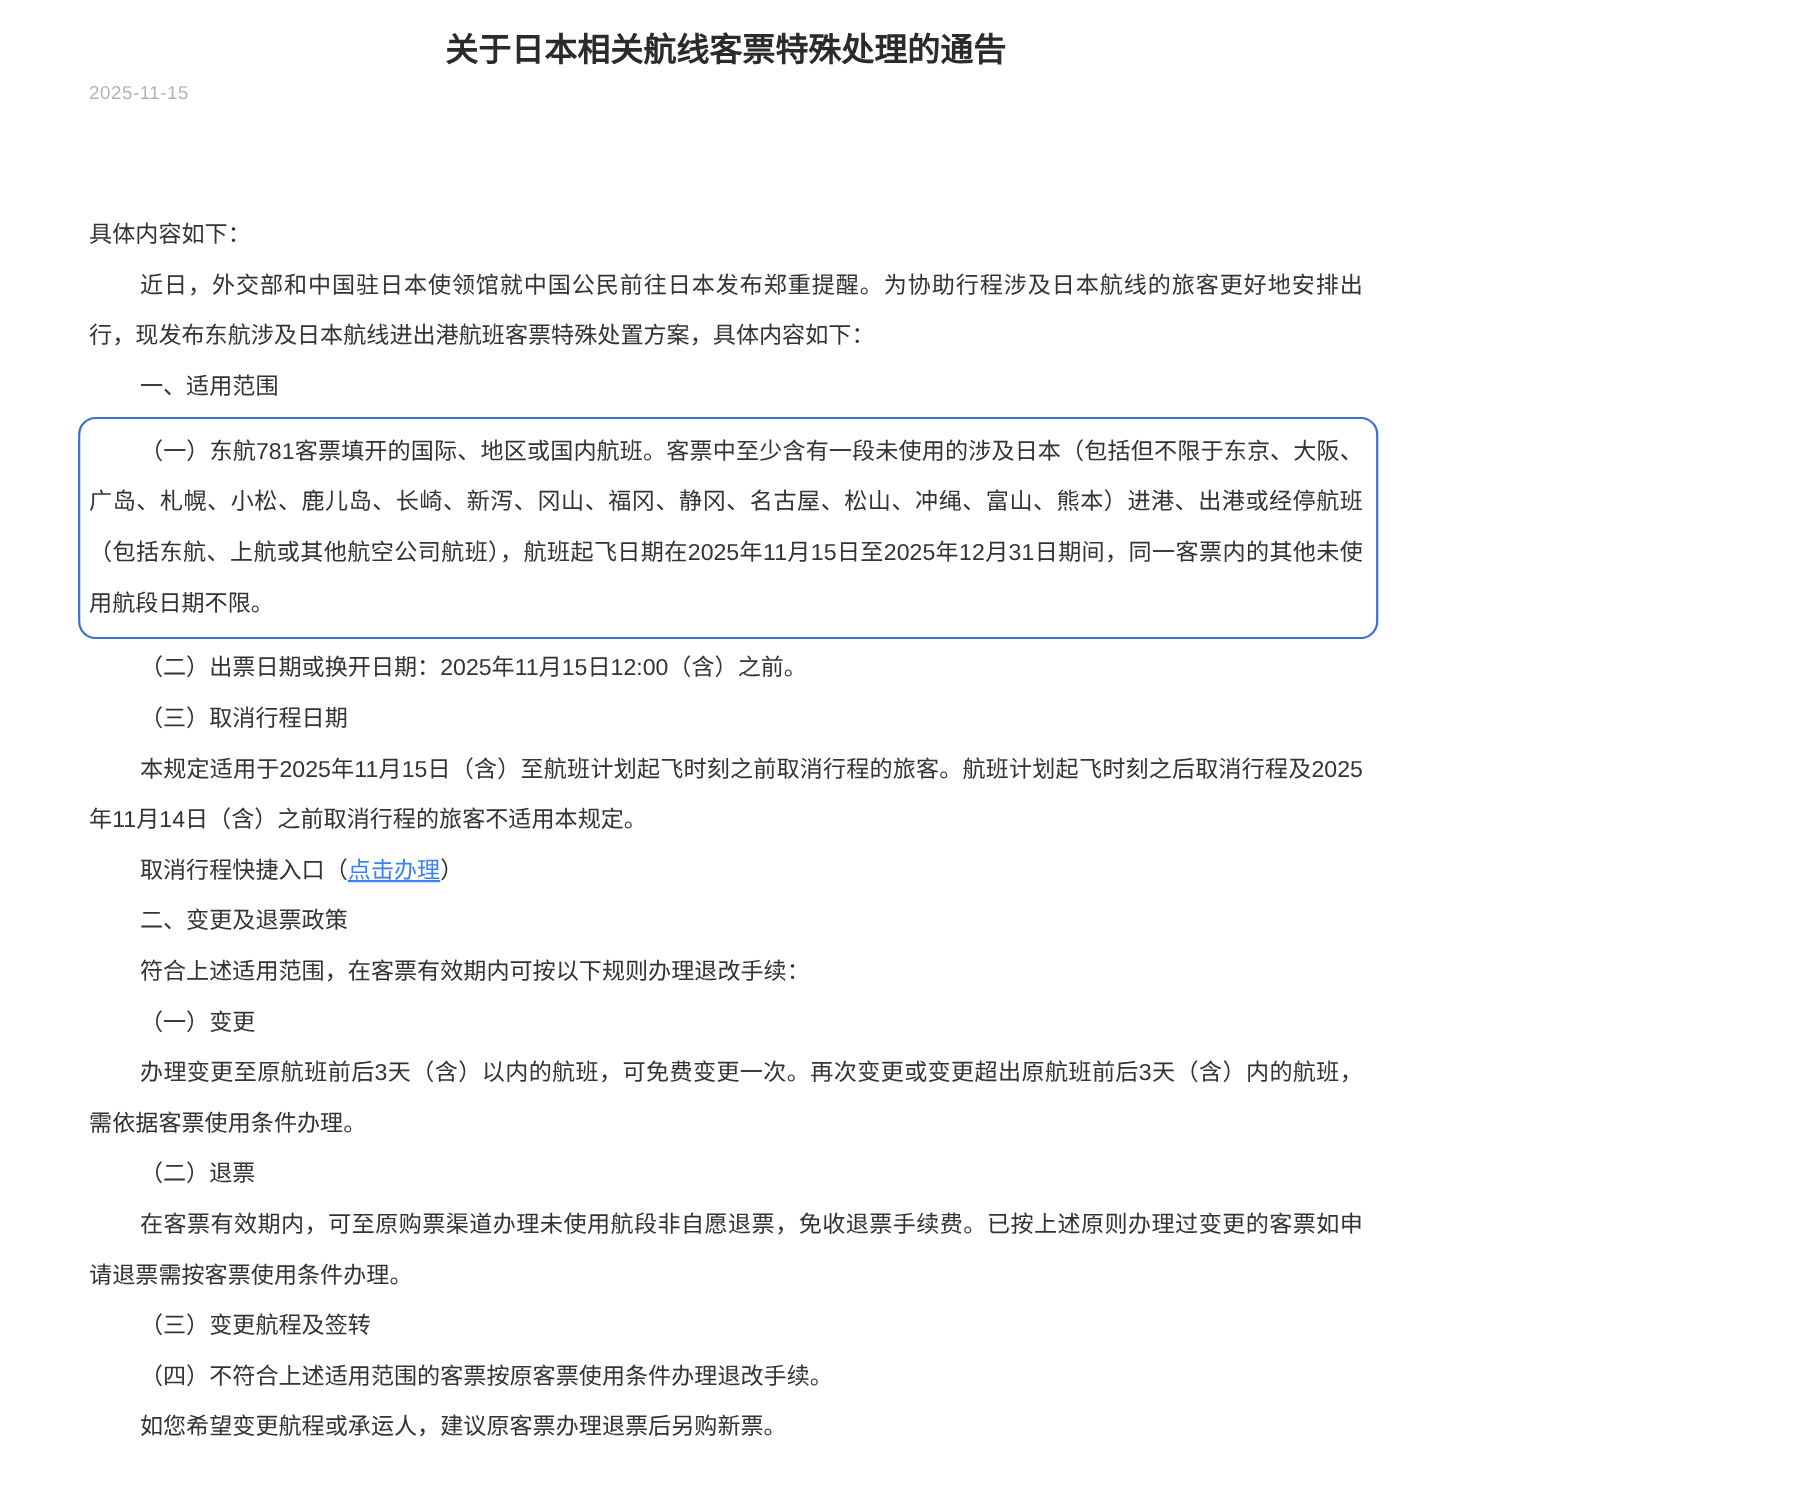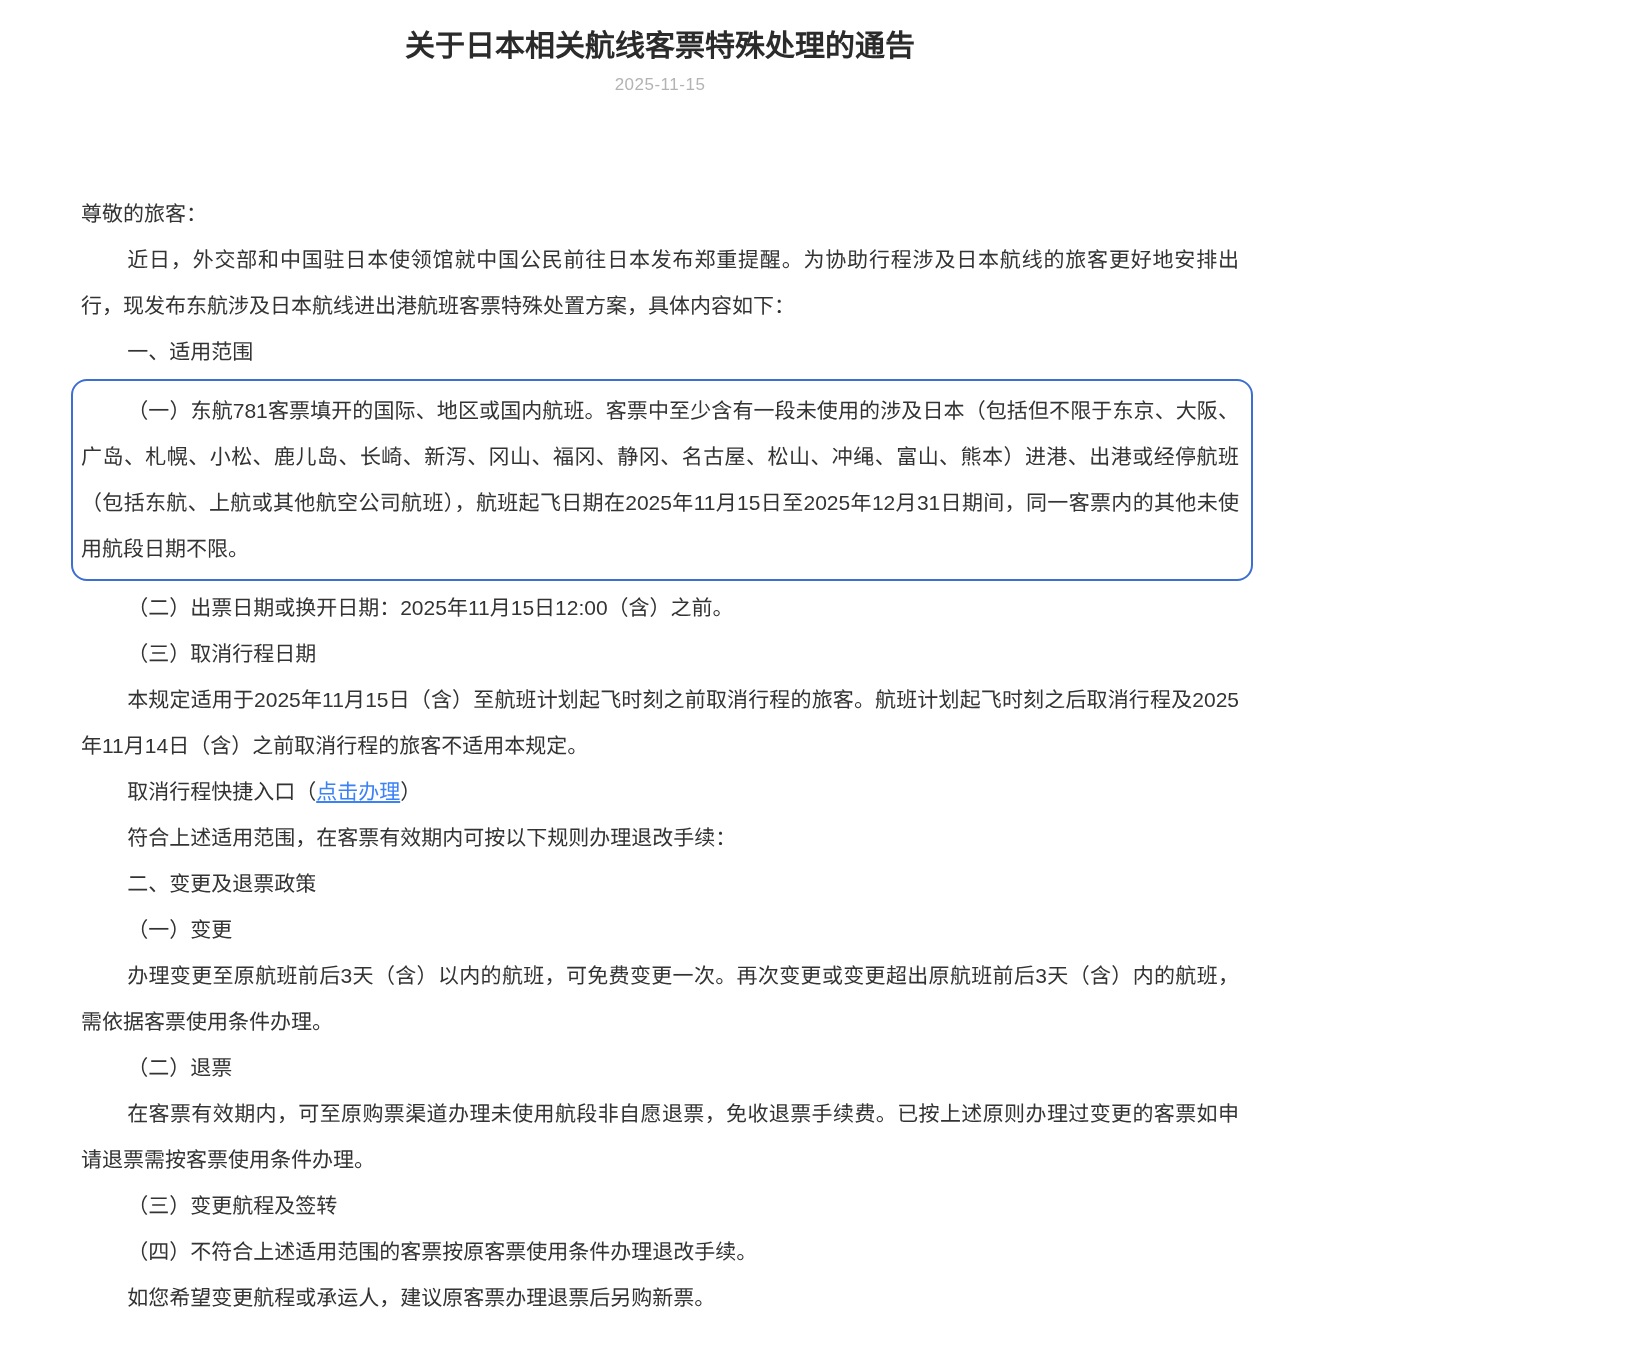--- a/index.html
+++ b/index.html
@@ -18,21 +18,21 @@
   }
   .doc-title {
     text-align: center;
     font-size: 30px;
     font-weight: bold;
     color: #2b2b2b;
     margin: 0;
     line-height: 1.3;
   }
   .doc-date {
-    text-align: center;
+    text-align: left;
     font-size: 17px;
     color: #b3b3b3;
     margin-top: 10px;
     letter-spacing: 0.5px;
   }
   .doc-body {
     margin-top: 96px;
     font-size: 21px;
     line-height: 46px;
     text-align: justify;
@@ -59,41 +59,41 @@
 </head>
 <body>
 
 <div class="page">
 
   <h1 class="doc-title">关于日本相关航线客票特殊处理的通告</h1>
   <div class="doc-date">2025-11-15</div>
 
   <div class="doc-body">
 
-    <p>尊敬的旅客：</p>
+    <p>具体内容如下：</p>
 
     <p class="indent">近日，外交部和中国驻日本使领馆就中国公民前往日本发布郑重提醒。为协助行程涉及日本航线的旅客更好地安排出行，现发布东航涉及日本航线进出港航班客票特殊处置方案，具体内容如下：</p>
 
     <p class="indent">一、适用范围</p>
 
     <div class="highlight-box">
       <p class="indent">（一）东航781客票填开的国际、地区或国内航班。客票中至少含有一段未使用的涉及日本（包括但不限于东京、大阪、广岛、札幌、小松、鹿儿岛、长崎、新泻、冈山、福冈、静冈、名古屋、松山、冲绳、富山、熊本）进港、出港或经停航班（包括东航、上航或其他航空公司航班），航班起飞日期在2025年11月15日至2025年12月31日期间，同一客票内的其他未使用航段日期不限。</p>
     </div>
 
     <p class="indent">（二）出票日期或换开日期：2025年11月15日12:00（含）之前。</p>
 
     <p class="indent">（三）取消行程日期</p>
 
     <p class="indent">本规定适用于2025年11月15日（含）至航班计划起飞时刻之前取消行程的旅客。航班计划起飞时刻之后取消行程及2025年11月14日（含）之前取消行程的旅客不适用本规定。</p>
 
     <p class="indent"><span>取消行程快捷入口（</span><a class="doc-link">点击办理</a><span>）</span></p>
 
+    <p class="indent">二、变更及退票政策</p>
+
     <p class="indent">符合上述适用范围，在客票有效期内可按以下规则办理退改手续：</p>
-
-    <p class="indent">二、变更及退票政策</p>
 
     <p class="indent">（一）变更</p>
 
     <p class="indent">办理变更至原航班前后3天（含）以内的航班，可免费变更一次。再次变更或变更超出原航班前后3天（含）内的航班，需依据客票使用条件办理。</p>
 
     <p class="indent">（二）退票</p>
 
     <p class="indent">在客票有效期内，可至原购票渠道办理未使用航段非自愿退票，免收退票手续费。已按上述原则办理过变更的客票如申请退票需按客票使用条件办理。</p>
 
     <p class="indent">（三）变更航程及签转</p>

